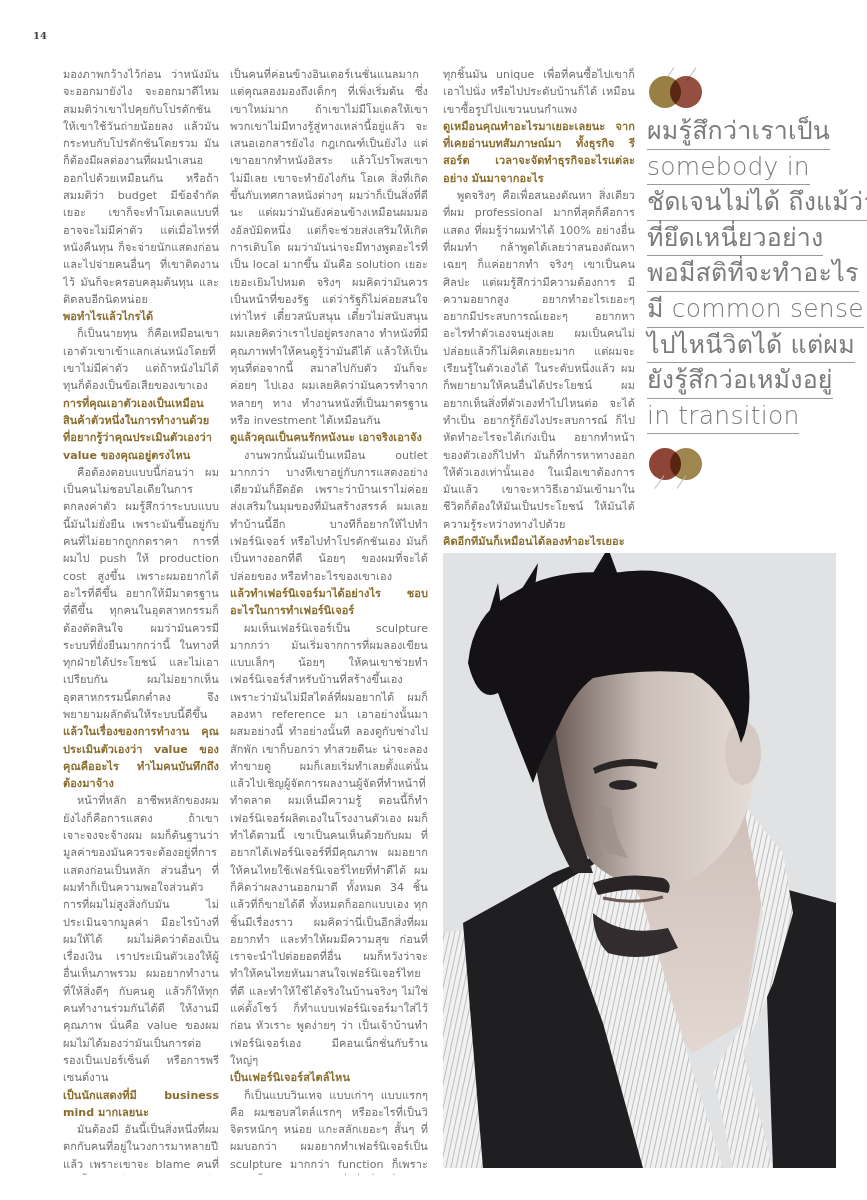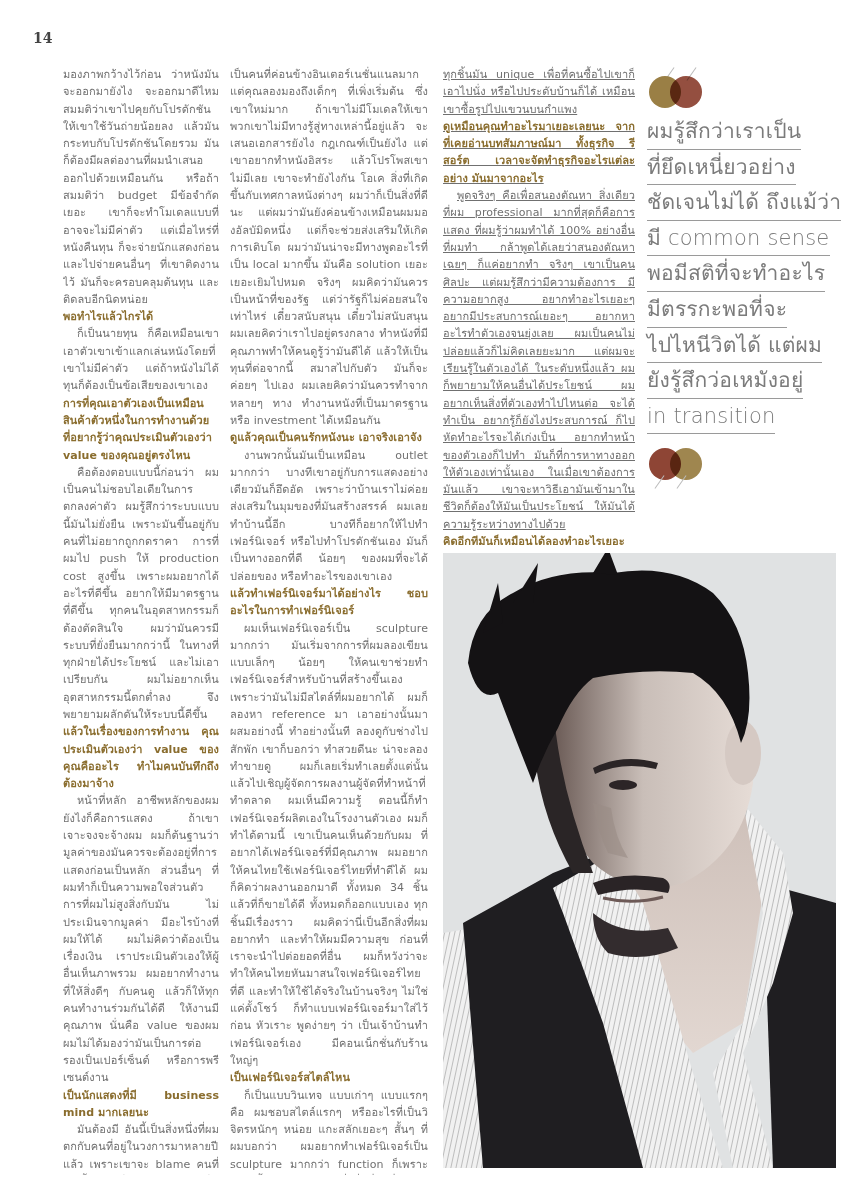--- a/index.html
+++ b/index.html
@@ -1,21 +1,21 @@
 <!DOCTYPE html>
 <html><head>
 <meta charset="utf-8">
 <style>
   * { box-sizing: border-box; margin: 0; padding: 0; }
   html, body { width: 867px; height: 1200px; background: #ffffff; overflow: hidden; }
   body { position: relative; font-family: "DejaVu Sans", sans-serif; color: #6a6a6a; }
 
   .page-number {
     position: absolute; left: 33px; top: 30px;
-    font-family: "DejaVu Serif", serif; font-size: 14px; font-weight: bold; color: #444;
+    font-family: "DejaVu Serif", serif; font-size: 10px; font-weight: bold; color: #444;
   }
 
   .col {
     position: absolute; top: 66px;
     font-size: 11px; line-height: 17.3px; color: #707070;
     text-align: justify; letter-spacing: 0.1px;
   }
   .col p { margin: 0; }
   .col p.indent { text-indent: 14px; }
   .col .q {
@@ -43,21 +43,21 @@
   }
   .quote-mark.open .t1 { left: 22px; top: -4px; }
   .quote-mark.open .t2 { left: 44px; top: -4px; }
   .quote-mark.close .t1 { left: 12px; top: 32px; }
   .quote-mark.close .t2 { left: 34px; top: 32px; }
 
   .pq-lines { margin-top: 4px; }
   .pq-line {
     display: table;
     font-family: "DejaVu Sans", sans-serif; font-weight: 200;
-    font-size: 21px; line-height: 34.6px; color: #7b7b7b;
+    font-size: 25px; line-height: 34.6px; color: #7b7b7b;
     border-bottom: 1.3px solid #9a9a9a; white-space: nowrap; letter-spacing: 0.2px;
     font-stretch: condensed;
   }
 
   
   .photo {
     position: absolute; left: 443px; top: 553px; width: 393px; height: 615px;
     background: linear-gradient(180deg, #e3e5e6 0%, #dcdedf 60%, #d8dadb 100%);
     overflow: hidden;
   }
@@ -83,42 +83,42 @@
 <div class="col" id="col2" style="max-height: 1109px; overflow: hidden;">
     <p>เป็นคนที่ค่อนข้างอินเตอร์เนชั่นแนลมาก แต่คุณลองมองถึงเด็กๆ ที่เพิ่งเริ่มต้น ซึ่งเขาใหม่มาก ถ้าเขาไม่มีโมเดลให้เขา พวกเขาไม่มีทางรู้สู่ทางเหล่านี้อยู่แล้ว จะเสนอเอกสารยังไง กฎเกณฑ์เป็นยังไง แต่เขาอยากทำหนังอิสระ แล้วโปรโพสเขาไม่มีเลย เขาจะทำยังไงกัน โอเค สิ่งที่เกิดขึ้นกับเทศกาลหนังต่างๆ ผมว่าก็เป็นสิ่งที่ดีนะ แต่ผมว่ามันยังค่อนข้างเหมือนผมมองอัลบัมิดหนึ่ง แต่ก็จะช่วยส่งเสริมให้เกิดการเติบโต ผมว่ามันน่าจะมีทางพูดอะไรที่เป็น local มากขึ้น มันคือ solution เยอะเยอะเยิมไปหมด จริงๆ ผมคิดว่ามันควรเป็นหน้าที่ของรัฐ แต่ว่ารัฐก็ไม่ค่อยสนใจเท่าไหร่ เดี๋ยวสนับสนุน เดี๋ยวไม่สนับสนุน ผมเลยคิดว่าเราไปอยู่ตรงกลาง ทำหนังที่มีคุณภาพทำให้คนดูรู้ว่ามันดีได้ แล้วให้เป็นทุนที่ต่อจากนี้ สมาสไปกับตัว มันก็จะค่อยๆ ไปเอง ผมเลยคิดว่ามันควรทำจากหลายๆ ทาง ทำงานหนังที่เป็นมาตรฐาน หรือ investment ได้เหมือนกัน</p>
     <p class="q">ดูแล้วคุณเป็นคนรักหนังนะ เอาจริงเอาจัง</p>
     <p class="indent">งานพวกนั้นมันเป็นเหมือน outlet มากกว่า บางทีเขาอยู่กับการแสดงอย่างเดียวมันก็อึดอัด เพราะว่าบ้านเราไม่ค่อยส่งเสริมในมุมของที่มันสร้างสรรค์ ผมเลยทำบ้านนี้อีก บางทีก็อยากให้ไปทำเฟอร์นิเจอร์ หรือไปทำโปรดักชันเอง มันก็เป็นทางออกที่ดี น้อยๆ ของผมที่จะได้ปล่อยของ หรือทำอะไรของเขาเอง</p>
     <p class="q">แล้วทำเฟอร์นิเจอร์มาได้อย่างไร ชอบอะไรในการทำเฟอร์นิเจอร์</p>
     <p class="indent">ผมเห็นเฟอร์นิเจอร์เป็น sculpture มากกว่า มันเริ่มจากการที่ผมลองเขียนแบบเล็กๆ น้อยๆ ให้คนเขาช่วยทำเฟอร์นิเจอร์สำหรับบ้านที่สร้างขึ้นเอง เพราะว่ามันไม่มีสไตล์ที่ผมอยากได้ ผมก็ลองหา reference มา เอาอย่างนั้นมาผสมอย่างนี้ ทำอย่างนั้นที ลองดูกับช่างไปสักพัก เขาก็บอกว่า ทำสวยดีนะ น่าจะลองทำขายดู ผมก็เลยเริ่มทำเลยตั้งแต่นั้น แล้วไปเชิญผู้จัดการผลงานผู้จัดที่ทำหน้าที่ทำตลาด ผมเห็นมีความรู้ ตอนนี้ก็ทำเฟอร์นิเจอร์ผลิตเองในโรงงานตัวเอง ผมก็ทำได้ตามนี้ เขาเป็นคนเห็นด้วยกับผม ที่อยากได้เฟอร์นิเจอร์ที่มีคุณภาพ ผมอยากให้คนไทยใช้เฟอร์นิเจอร์ไทยที่ทำดีได้ ผมก็คิดว่าผลงานออกมาดี ทั้งหมด 34 ชิ้น แล้วที่ก็ขายได้ดี ทั้งหมดก็ออกแบบเอง ทุกชิ้นมีเรื่องราว ผมคิดว่านี่เป็นอีกสิ่งที่ผมอยากทำ และทำให้ผมมีความสุข ก่อนที่เราจะนำไปต่อยอดที่อื่น ผมก็หวังว่าจะทำให้คนไทยหันมาสนใจเฟอร์นิเจอร์ไทยที่ดี และทำให้ใช้ได้จริงในบ้านจริงๆ ไม่ใช่แค่ตั้งโชว์ ก็ทำแบบเฟอร์นิเจอร์มาใส่ไว้ก่อน หัวเราะ พูดง่ายๆ ว่า เป็นเจ้าบ้านทำเฟอร์นิเจอร์เอง มีคอนเน็กชั่นกับร้านใหญ่ๆ</p>
     <p class="q">เป็นเฟอร์นิเจอร์สไตล์ไหน</p>
     <p class="indent">ก็เป็นแบบวินเทจ แบบเก่าๆ แบบแรกๆ คือ ผมชอบสไตล์แรกๆ หรืออะไรที่เป็นวิจิตรหนักๆ หน่อย แกะสลักเยอะๆ สั้นๆ ที่ผมบอกว่า ผมอยากทำเฟอร์นิเจอร์เป็น sculpture มากกว่า function ก็เพราะอย่างนี้แหละ ผมรู้สึกว่าสิ่งที่มีที่มาที่ไปจากอะไรที่เป็นศาสนาหรือวัฒนธรรม มันจะลึมเมื่อพังก็ชื่น ที่มาทำก็คือ พยายามทำให้</p>
   </div>
 
-<div class="col" id="col3" style="max-height: 479px; overflow: hidden; text-decoration: underline;">
+<div class="col" id="col3" style="max-height: 479px; overflow: hidden;">
     <p>ทุกชิ้นมัน unique เพื่อที่คนซื้อไปเขาก็เอาไปนั่ง หรือไปประดับบ้านก็ได้ เหมือนเขาซื้อรูปไปแขวนบนกำแพง</p>
     <p class="q">ดูเหมือนคุณทำอะไรมาเยอะเลยนะ จากที่เคยอ่านบทสัมภาษณ์มา ทั้งธุรกิจ รีสอร์ต เวลาจะจัดทำธุรกิจอะไรแต่ละอย่าง มันมาจากอะไร</p>
     <p class="indent">พูดจริงๆ คือเพื่อสนองตัณหา สิ่งเดียวที่ผม professional มากที่สุดก็คือการแสดง ที่ผมรู้ว่าผมทำได้ 100% อย่างอื่นที่ผมทำ กล้าพูดได้เลยว่าสนองตัณหาเฉยๆ ก็แค่อยากทำ จริงๆ เขาเป็นคนศิลปะ แต่ผมรู้สึกว่ามีความต้องการ มีความอยากสูง อยากทำอะไรเยอะๆ อยากมีประสบการณ์เยอะๆ อยากหาอะไรทำตัวเองจนยุ่งเลย ผมเป็นคนไม่ปล่อยแล้วก็ไม่คิดเลยยะมาก แต่ผมจะเรียนรู้ในตัวเองได้ ในระดับหนึ่งแล้ว ผมก็พยายามให้คนอื่นได้ประโยชน์ ผมอยากเห็นสิ่งที่ตัวเองทำไปไหนต่อ จะได้ทำเป็น อยากรู้ก็ยังไงประสบการณ์ ก็ไปหัดทำอะไรจะได้เก่งเป็น อยากทำหน้าของตัวเองก็ไปทำ มันก็ที่การหาทางออกให้ตัวเองเท่านั้นเอง ในเมื่อเขาต้องการมันแล้ว เขาจะหาวิธีเอามันเข้ามาในชีวิตก็ต้องให้มันเป็นประโยชน์ ให้มันได้ความรู้ระหว่างทางไปด้วย</p>
     <p class="q">คิดอีกทีมันก็เหมือนได้ลองทำอะไรเยอะแยะไปหมด แล้วก็ได้ค้นหาศักยภาพตัวเองไปด้วย</p>
     <p class="indent">ใช่ครับ เหมือนเขาได้ push ตัวเอง ผมว่าประเด็นนี้สำคัญ คือผมรู้สึกว่าผมยังไม่ปลง ยังมีปัญหาเยอะ ยังคิดไม่ค่อยขาด ระหว่างนี้แทนที่จะอยู่เฉยๆ หมกมุ่นกับมัน ก็ไปหาทางออกดีกว่า มันก็เหนื่อยบ้าง แต่ก็รู้สึกดีกว่าไปนั่งหมกมุ่น</p>
   </div>
 
 <div class="pullquote">
   <div class="quote-mark open">
     <span class="tick t1"></span>
       <span class="tick t2"></span>
     <span class="c1"></span>
       <span class="c2"></span>
   </div>
   <div class="pq-lines">
     <div class="pq-line">ผมรู้สึกว่าเราเป็น</div>
+    <div class="pq-line">somebody in</div>
+    <div class="pq-line">ชัดเจนไม่ได้ ถึงแม้ว่า</div>
     <div class="pq-line">ที่ยึดเหนี่ยวอย่าง</div>
-    <div class="pq-line">ชัดเจนไม่ได้ ถึงแม้ว่า</div>
+    <div class="pq-line">พอมีสติที่จะทำอะไร</div>
     <div class="pq-line">มี common sense</div>
-    <div class="pq-line">พอมีสติที่จะทำอะไร</div>
-    <div class="pq-line">มีตรรกะพอที่จะ</div>
     <div class="pq-line">ไปไหนีวิตได้ แต่ผม</div>
     <div class="pq-line">ยังรู้สึกว่อเหมังอยู่</div>
     <div class="pq-line">in transition</div>
   </div>
   <div class="quote-mark close" style="margin-top:8px;">
     <span class="c1"></span>
       <span class="c2"></span>
     <span class="tick t1"></span>
       <span class="tick t2"></span>
   </div>

